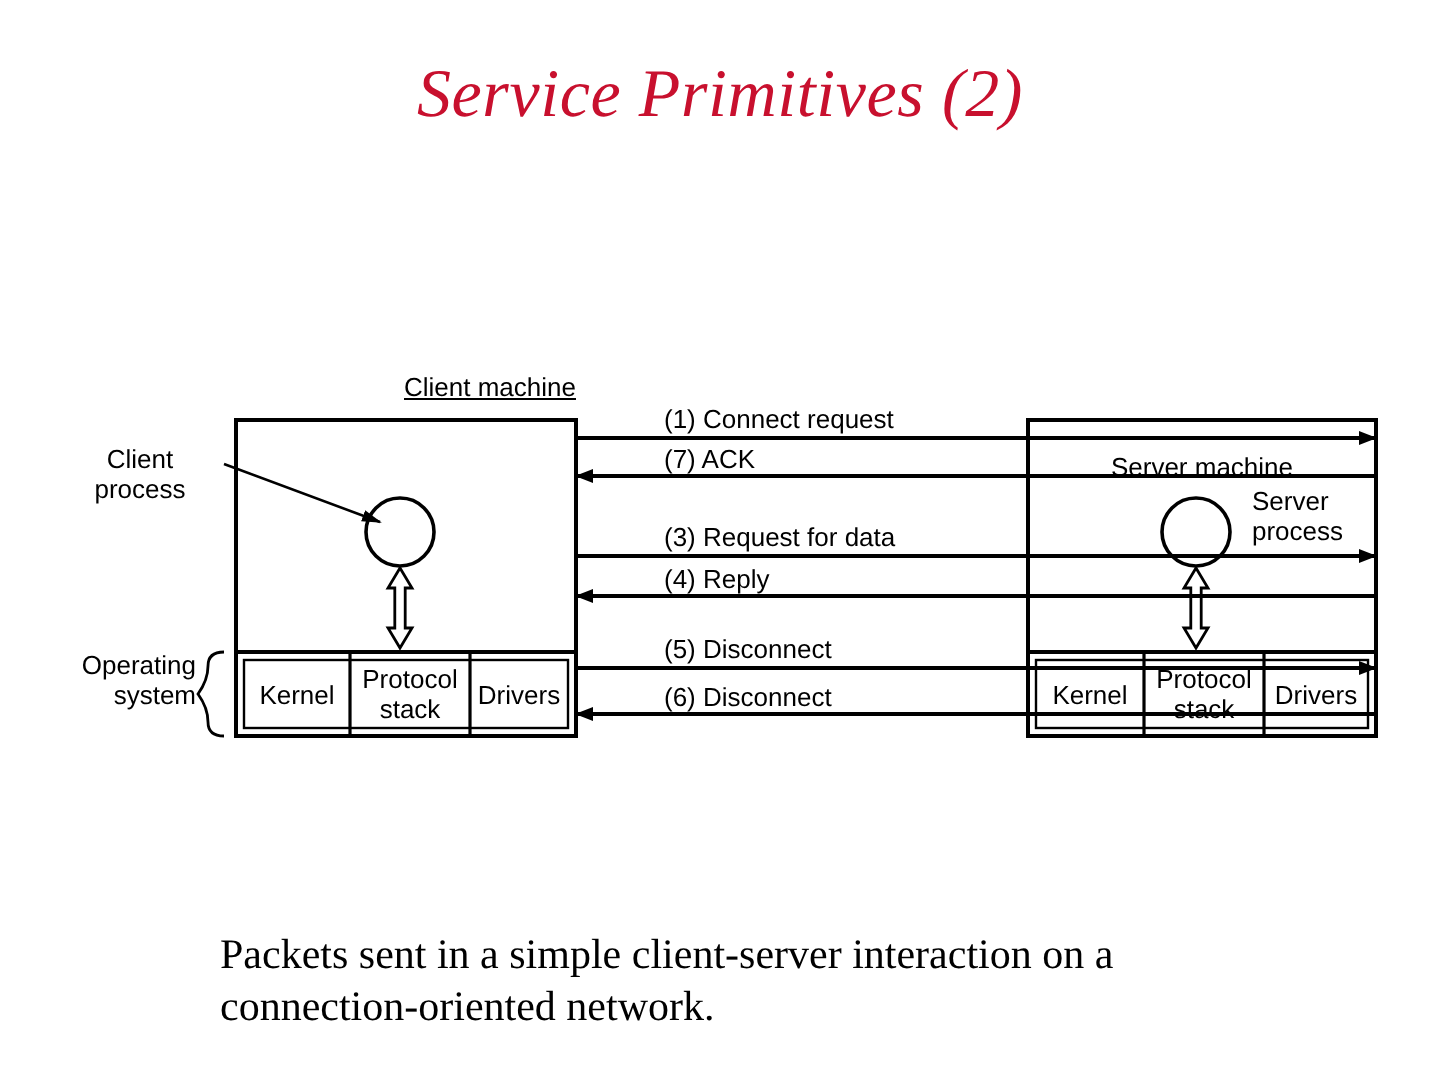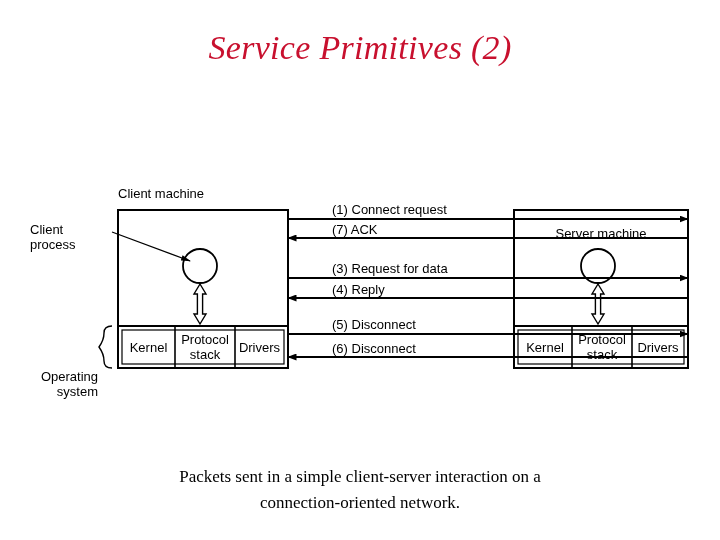--- a/index.html
+++ b/index.html
@@ -48,30 +48,30 @@
   
   .dlabel {
     position: absolute;
     font-family: "Liberation Sans", sans-serif;
     font-size: 13px;
     line-height: 15px;
     color: #000000;
     white-space: nowrap;
   }
 
-  #label-client-machine { left: 118px; top: 186px; width: 170px; text-align: left; }
+  #label-client-machine { left: 118px; top: 186px; width: 170px; text-align: right; text-decoration: underline; }
   #label-server-machine { left: 514px; top: 186px; width: 174px; text-align: center; margin-top: 40px; }
 
   #label-client-process {
     left: 30px; top: 222px; width: 80px;
-    text-align: left; white-space: normal;
+    text-align: center; white-space: normal;
   }
   #label-operating-system {
     left: 20px; top: 325px; width: 78px;
-    text-align: right; white-space: normal; margin-top: 44px;
+    text-align: right; white-space: normal;
   }
   #label-server-process {
     left: 626px; top: 243px; width: 62px;
     text-align: left; white-space: normal;
   }
   #label-system-calls {
     left: 212px; top: 287px; width: 72px;
     text-align: left; white-space: normal;
   }
 
@@ -96,23 +96,22 @@
     color: #000;
     white-space: nowrap;
   }
 
   
   #caption {
     position: absolute;
     left: 110px;
     top: 464px;
     width: 500px;
-    text-align: center;
     font-family: "Liberation Serif", serif;
-    font-size: 17px;
+    font-size: 21px;
     line-height: 26px;
     color: #000000;
   }
 </style>
 </head>
 <body>
 
 <div id="slide-title">Service Primitives (2)</div>
 
 <div id="diagram">
@@ -181,20 +180,21 @@
 
       <line x1="688" y1="357" x2="288" y2="357" stroke="#000" stroke-width="2" marker-end="url(#arrowL)"></line>
     </g>
   </svg>
 
   <div class="dlabel" id="label-client-machine">Client machine</div>
   <div class="dlabel" id="label-server-machine">Server machine</div>
 
   <div class="dlabel" id="label-client-process">Client process</div>
   <div class="dlabel" id="label-operating-system">Operating system</div>
+  <div class="dlabel" id="label-server-process">Server process</div>
 
   <div class="cellbox" style="left:122px; top:330px; width:53px; height:34px;">Kernel</div>
   <div class="cellbox" style="left:175px; top:330px; width:60px; height:34px;">Protocol stack</div>
   <div class="cellbox" style="left:235px; top:330px; width:49px; height:34px;">Drivers</div>
 
   <div class="cellbox" style="left:518px; top:330px; width:54px; height:34px;">Kernel</div>
   <div class="cellbox" style="left:572px; top:330px; width:60px; height:34px;">Protocol stack</div>
   <div class="cellbox" style="left:632px; top:330px; width:52px; height:34px;">Drivers</div>
 
   <div class="msg" style="left:332px; top:202px;">(1) Connect request</div>

